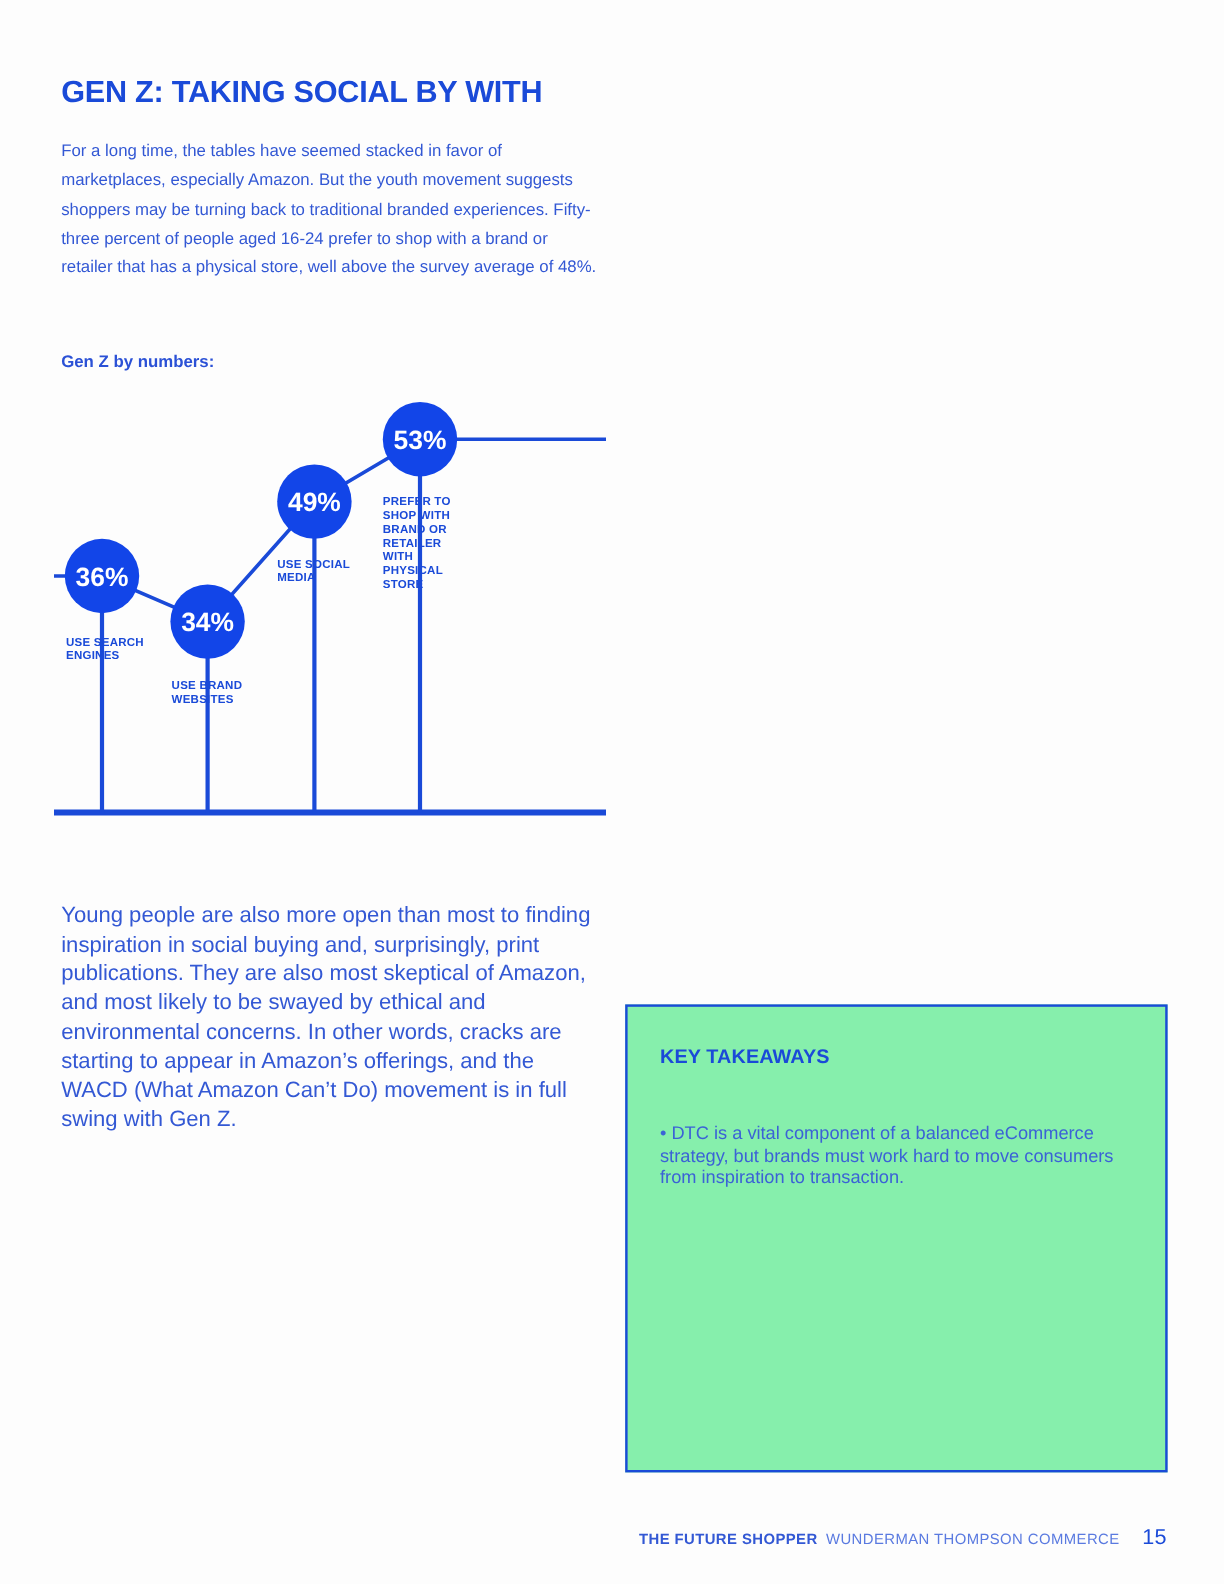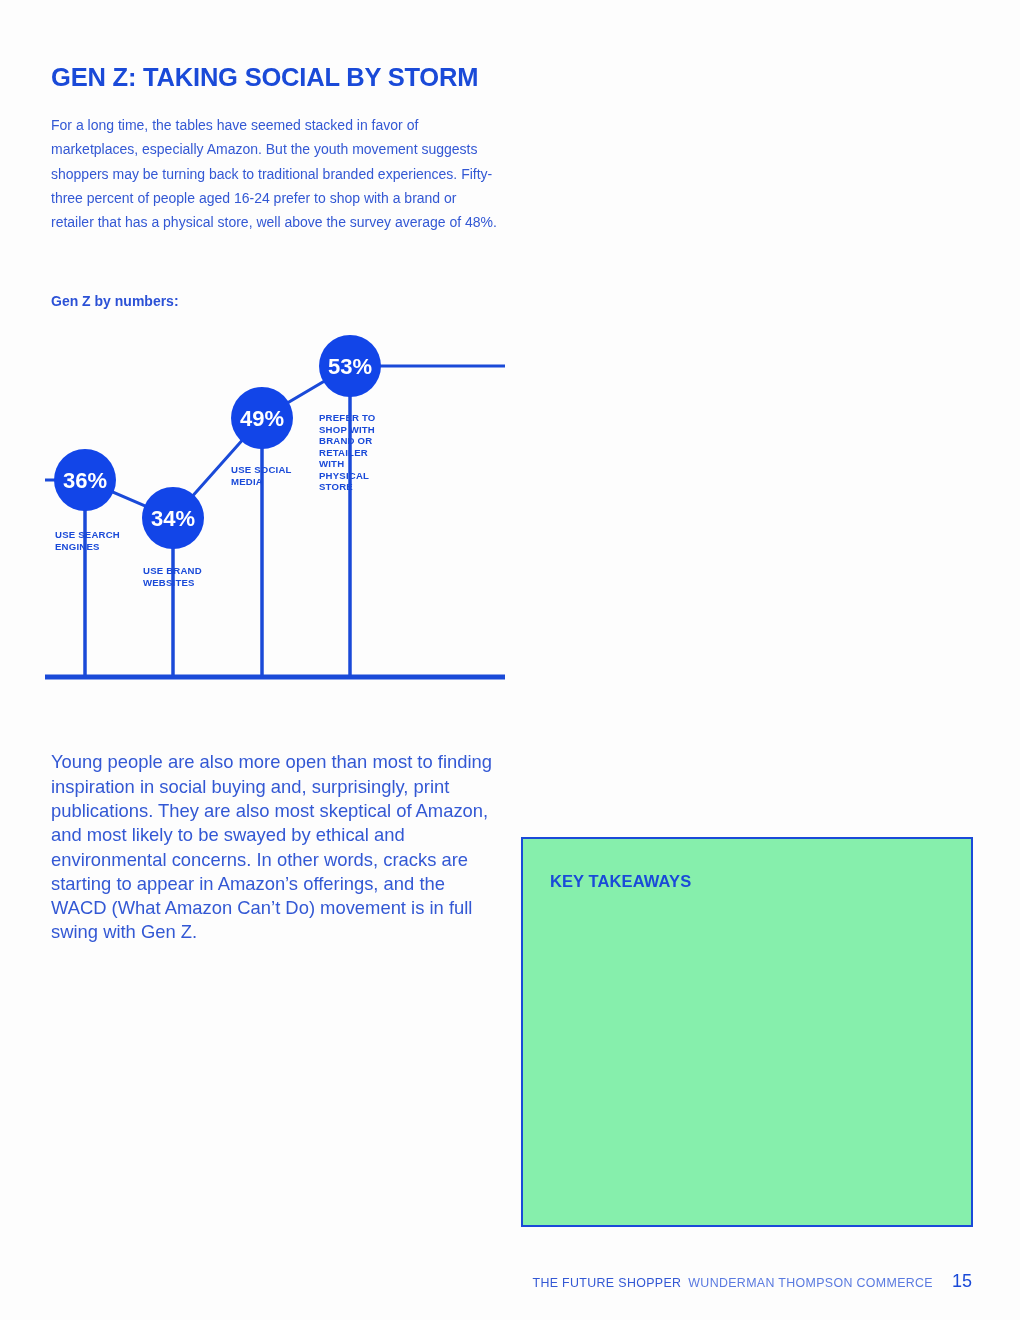--- a/index.html
+++ b/index.html
@@ -122,41 +122,41 @@
     position: absolute;
     right: 48px;
     bottom: 28px;
     display: flex;
     align-items: baseline;
     gap: 7px;
     white-space: nowrap;
   }
   .footer-brand {
     font-size: 12.4px;
-    font-weight: normal;
+    font-weight: bold;
     letter-spacing: 0.35px;
     color: #3358d4;
   }
   .footer-company {
     font-size: 12.4px;
     font-weight: normal;
     letter-spacing: 0.35px;
     color: #5a7ae0;
   }
   .footer-page {
     font-size: 18px;
     font-weight: normal;
     color: #1a4ad8;
     margin-left: 12px;
   }
 </style>
 </head>
 <body>
 
-<h1 class="page-title">GEN Z: TAKING SOCIAL BY STORM</h1>
+<h1 class="page-title">GEN Z: TAKING SOCIAL BY WITH</h1>
 
 <p class="intro-para">For a long time, the tables have seemed stacked in favor of marketplaces, especially Amazon. But the youth movement suggests shoppers may be turning back to traditional branded experiences. Fifty-three percent of people aged 16-24 prefer to shop with a brand or retailer that has a physical store, well above the survey average of 48%.</p>
 
 <div class="gen-z-subhead">Gen Z by numbers:</div>
 
 <div class="chart-wrap">
   <svg class="chart-svg" width="470" height="365" viewBox="0 0 470 365" xmlns="http://www.w3.org/2000/svg">
 
     <polyline points="5,155 45,155 133,193 222,93 310,41 465,41" fill="none" stroke="#1a4ad8" stroke-width="3"></polyline>
 
@@ -200,20 +200,21 @@
       <tspan x="279" dy="11.5">STORE</tspan>
     </text>
   </svg>
 </div>
 
 <p class="lower-para">Young people are also more open than most to finding inspiration in social buying and, surprisingly, print publications. They are also most skeptical of Amazon, and most likely to be swayed by ethical and environmental concerns. In other words, cracks are starting to appear in Amazon’s offerings, and the WACD (What Amazon Can’t Do) movement is in full swing with Gen Z.</p>
 
 <section class="takeaways-box">
   <div class="takeaways-title">KEY TAKEAWAYS</div>
   <div class="takeaways-list">
+    <p class="takeaway-item">• DTC is a vital component of a balanced eCommerce strategy, but brands must work hard to move consumers from inspiration to transaction.</p>
   </div>
 </section>
 
 <footer class="footer">
   <span class="footer-brand">THE FUTURE SHOPPER</span>
   <span class="footer-company">WUNDERMAN THOMPSON COMMERCE</span>
   <span class="footer-page">15</span>
 </footer>
 
 </body></html>

